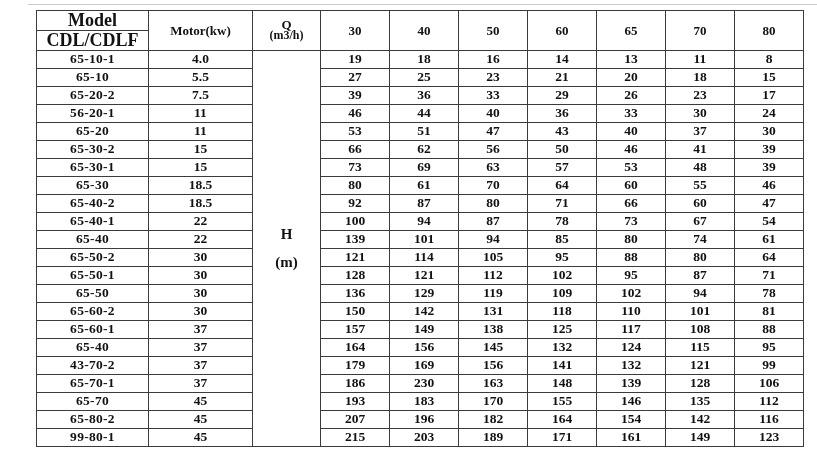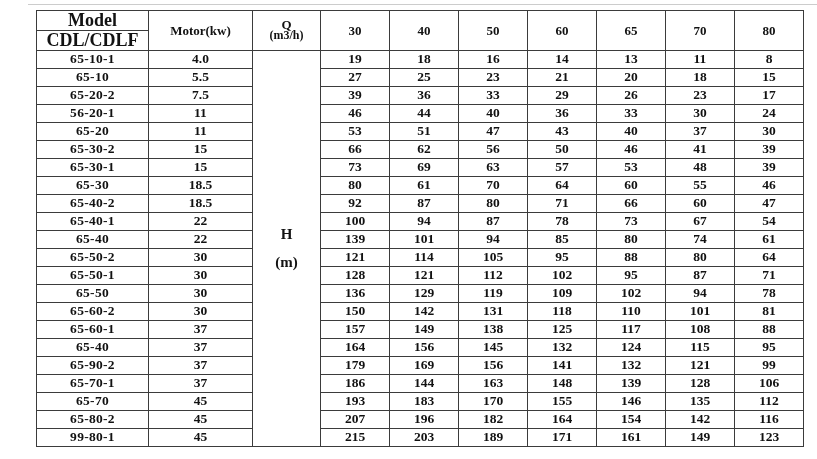--- a/index.html
+++ b/index.html
@@ -271,35 +271,35 @@
         <td class="motor-cell">37</td>
         <td class="head-cell">164</td>
         <td class="head-cell">156</td>
         <td class="head-cell">145</td>
         <td class="head-cell">132</td>
         <td class="head-cell">124</td>
         <td class="head-cell">115</td>
         <td class="head-cell">95</td>
       </tr>
       <tr>
-        <td class="model-cell">65-90-2</td>
+        <td class="model-cell">43-70-2</td>
         <td class="motor-cell">37</td>
         <td class="head-cell">179</td>
         <td class="head-cell">169</td>
         <td class="head-cell">156</td>
         <td class="head-cell">141</td>
         <td class="head-cell">132</td>
         <td class="head-cell">121</td>
         <td class="head-cell">99</td>
       </tr>
       <tr>
         <td class="model-cell">65-70-1</td>
         <td class="motor-cell">37</td>
         <td class="head-cell">186</td>
-        <td class="head-cell">144</td>
+        <td class="head-cell">230</td>
         <td class="head-cell">163</td>
         <td class="head-cell">148</td>
         <td class="head-cell">139</td>
         <td class="head-cell">128</td>
         <td class="head-cell">106</td>
       </tr>
       <tr>
         <td class="model-cell">65-70</td>
         <td class="motor-cell">45</td>
         <td class="head-cell">193</td>

